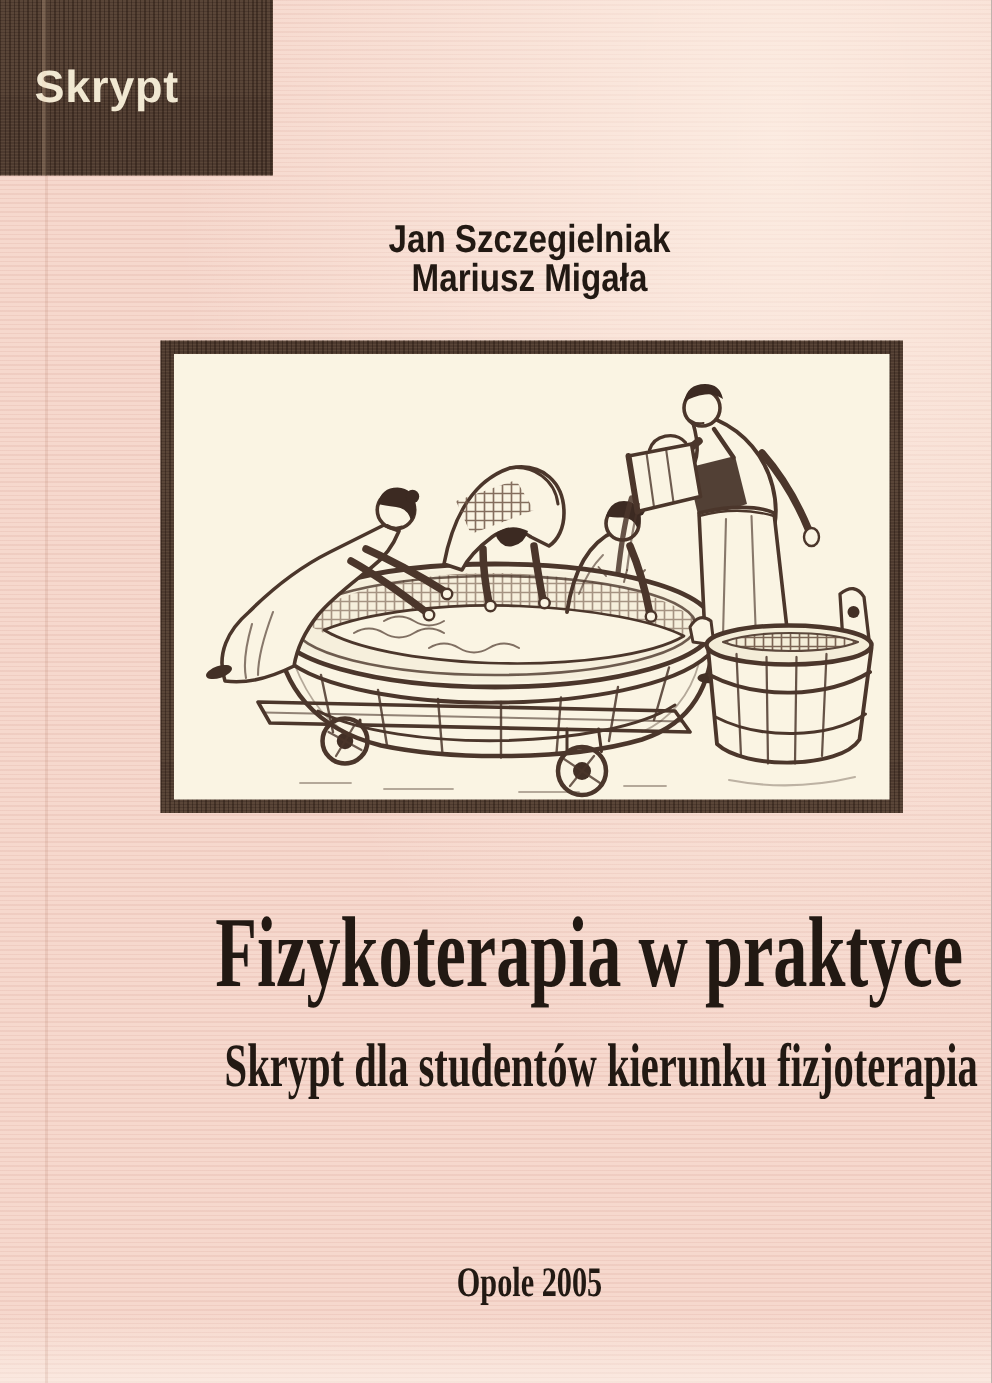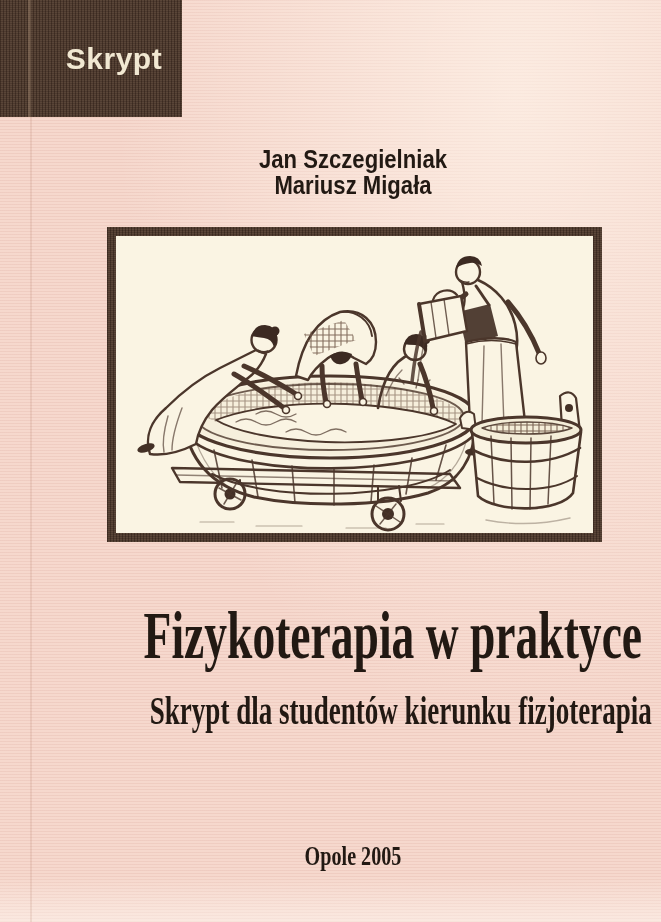--- a/index.html
+++ b/index.html
@@ -16,22 +16,22 @@
     font-family:"Liberation Sans", sans-serif;
   }
   .woven{
     background-color:var(--c-band,#4d3a2f);
     background-image:
       repeating-linear-gradient(90deg, rgba(25,12,6,0.35) 0 1px, rgba(0,0,0,0) 1px 3px),
       repeating-linear-gradient(0deg, rgba(240,205,160,0.08) 0 1px, rgba(0,0,0,0) 1px 2px);
   }
   .series-badge{
     position:absolute;left:0;top:0;width:182px;height:117px;
-    box-sizing:border-box;padding-left:46px;
-    display:flex;flex-direction:column;justify-content:center;align-items:center;
+    box-sizing:border-box;padding-left:23px;
+    display:flex;flex-direction:column;justify-content:center;
   }
   .series-badge .line{
     color:var(--c-band-text,#f1e8d2);
     font-weight:bold;font-size:30px;line-height:43px;
     letter-spacing:0.5px;white-space:nowrap;
   }
   .badge-crease{
     position:absolute;left:28px;top:0;width:3px;height:117px;
     background:rgba(238,205,175,0.22);
   }

